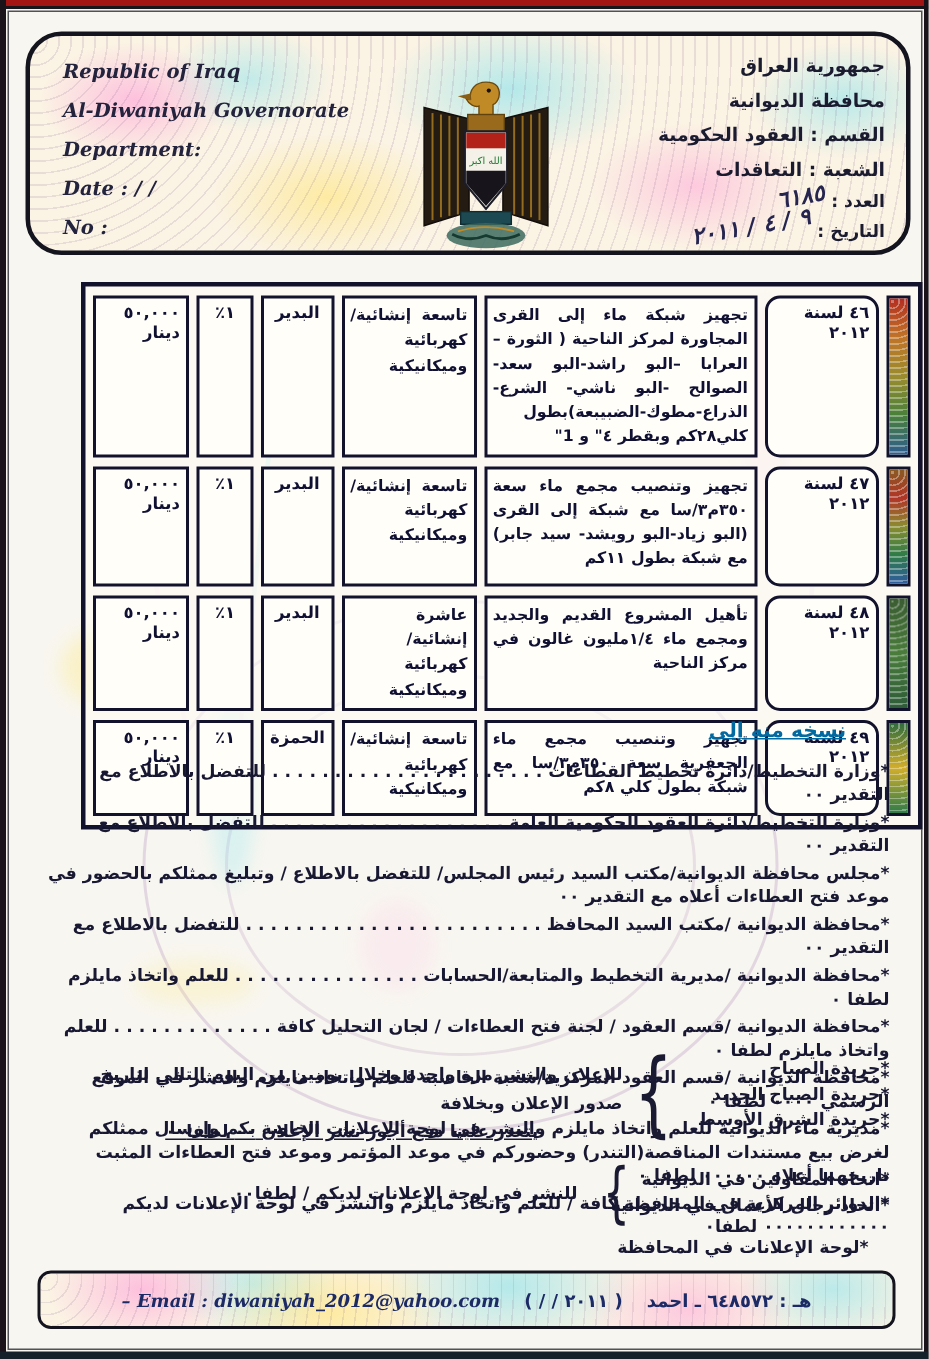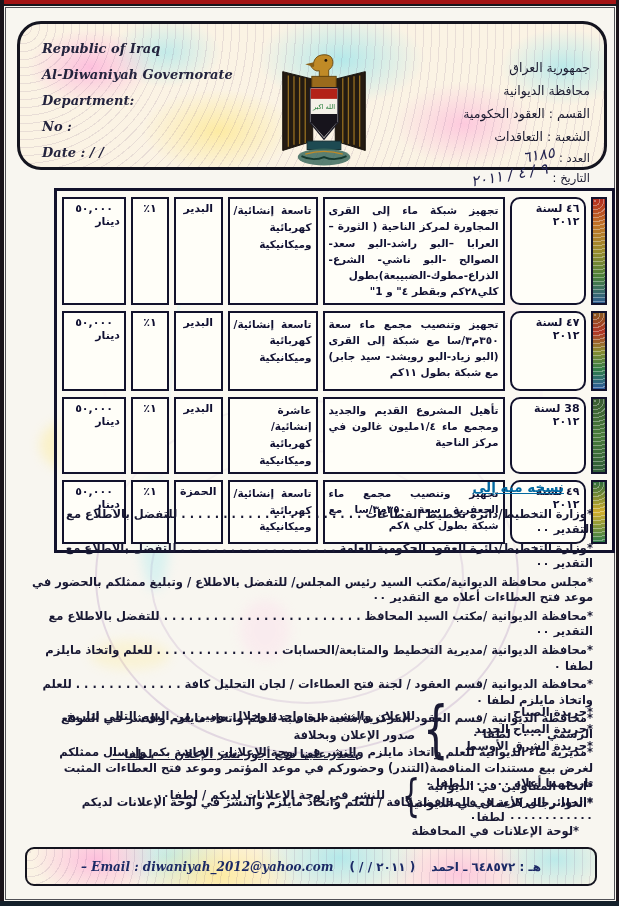--- a/index.html
+++ b/index.html
@@ -25,40 +25,40 @@
       radial-gradient(ellipse 80px 50px at 25% 20%, rgba(110,222,240,.4), transparent 70%),
       #fbf3e4;
   }
   .header-box{position:absolute;top:21px;left:17px;width:584px;height:143px;
               border:3px solid #14141f;border-radius:24px;}
   
   .eng{position:absolute;top:12px;left:22px;font-family:"DejaVu Serif",serif;
        font-style:italic;font-weight:bold;font-size:13px;color:#23233d;line-height:26px;}
   
   .arb{position:absolute;top:8px;right:14px;direction:rtl;text-align:right;
-       font-size:12.5px;font-weight:normal;color:#1b1b30;line-height:23px;margin-top:24px;}
+       font-size:12.5px;font-weight:bold;color:#1b1b30;line-height:23px;}
   .arb .small-line{font-size:11.5px;line-height:19px;}
   .handwrite{display:inline-block;font-style:italic;font-size:15px;color:#252550;
              transform:rotate(-10deg) translateY(-2px);letter-spacing:1px;}
   
   .emblem{position:absolute;top:27px;left:256px;width:96px;height:122px;}
   
   .main-table{position:absolute;top:188px;left:54px;border-collapse:separate;border-spacing:5px 6px;
               border:3px solid #12122c;background:rgba(252,250,242,.65);table-layout:fixed;}
   .main-table td{border:2px solid #12122c;background:#fffef8;vertical-align:top;
                  padding:3px 4px;font-size:10.5px;font-weight:bold;color:#101032;}
   td.c-stamp{padding:0;background:#fff;}
   .stamp-fill{width:100%;height:100%;min-height:100%;display:block;
       background:#4a7a3a;position:relative;}
   td.c-no{font-size:11px;text-align:right;border-radius:10px;}
   td.c-desc{text-align:justify;text-align-last:right;line-height:1.55;}
   td.c-spec{text-align:justify;text-align-last:right;line-height:1.6;}
   td.c-loc,td.c-pct{text-align:center;font-size:11px;}
   td.c-price{font-size:11px;}
-  .price-amount{text-align:center;direction:ltr;}
+  .price-amount{text-align:right;direction:ltr;}
   .price-unit{}
   tr.r1{height:88px;} tr.r2{height:80px;} tr.r3{height:46px;} tr.r4{height:64px;}
   
   .copies-title{position:absolute;top:479px;right:55px;direction:rtl;font-size:13.5px;
                 font-weight:bold;text-decoration:underline;color:#0369a1;}
   .copies{position:absolute;top:507px;left:24px;right:26px;direction:rtl;text-align:right;
           font-size:11.5px;font-weight:bold;color:#181833;line-height:1.33;}
   .copies p{margin:0 0 3.5px 0;}
   
   .group{position:absolute;direction:rtl;font-size:11.5px;font-weight:bold;color:#181833;}
@@ -119,22 +119,22 @@
   <div class="edge-left"></div>
   <div class="edge-right"></div>
   <div class="edge-bottom"></div>
   <div class="inner-frame"></div>
 
   <div class="header-box pastel">
     <div class="eng">
       <div>Republic of Iraq</div>
       <div>Al-Diwaniyah Governorate</div>
       <div>Department:</div>
+      <div>Date :      /      /</div>
       <div>No :</div>
-      <div>Date :      /      /</div>
     </div>
 
     <svg class="emblem" viewBox="0 0 100 130">
 
       <g>
         <polygon points="6,22 38,30 38,96 6,106" fill="#241b12" stroke="#120d08" stroke-width="1"></polygon>
         <polygon points="94,22 62,30 62,96 94,106" fill="#241b12" stroke="#120d08" stroke-width="1"></polygon>
         <g stroke="#a87b22" stroke-width="1.4" opacity=".85">
           <line x1="12" y1="26" x2="12" y2="102"></line>
             <line x1="18" y1="27" x2="18" y2="100"></line>
@@ -215,21 +215,21 @@
       <td class="c-pct">١٪</td>
       <td class="c-price">
         <div class="price-amount">٥٠,٠٠٠</div>
         <div class="price-unit">دينار</div>
       </td>
     </tr>
     <tr class="r3">
       <td class="c-stamp" style="height: 1px;">
             <div class="stamp-fill" style="background: repeating-radial-gradient(circle at 2px 2px, rgba(255, 255, 255, 0.35) 0px, rgba(255, 255, 255, 0.35) 1px, transparent 1px, transparent 4px), linear-gradient(rgb(58, 92, 50), rgb(74, 124, 60), rgb(47, 92, 56)); height: 100%;"></div>
           </td>
-      <td class="c-no">38 لسنة ٢٠١٢</td>
+      <td class="c-no">٤٨ لسنة ٢٠١٢</td>
       <td class="c-desc">تأهيل المشروع القديم والجديد ومجمع ماء ١/٤مليون غالون في مركز الناحية</td>
       <td class="c-spec">عاشرة إنشائية/ كهربائية وميكانيكية</td>
       <td class="c-loc">البدير</td>
       <td class="c-pct">١٪</td>
       <td class="c-price">
         <div class="price-amount">٥٠,٠٠٠</div>
         <div class="price-unit">دينار</div>
       </td>
     </tr>
     <tr class="r4">

